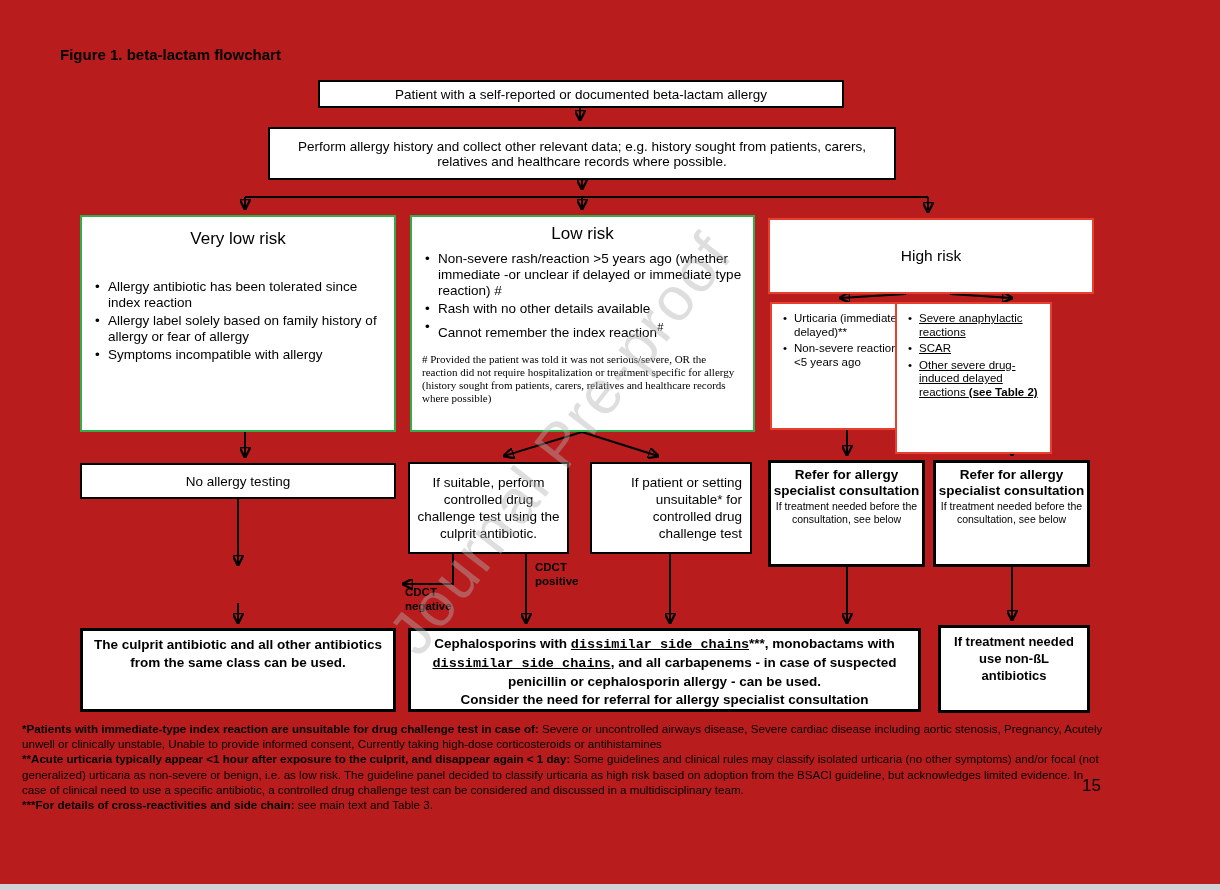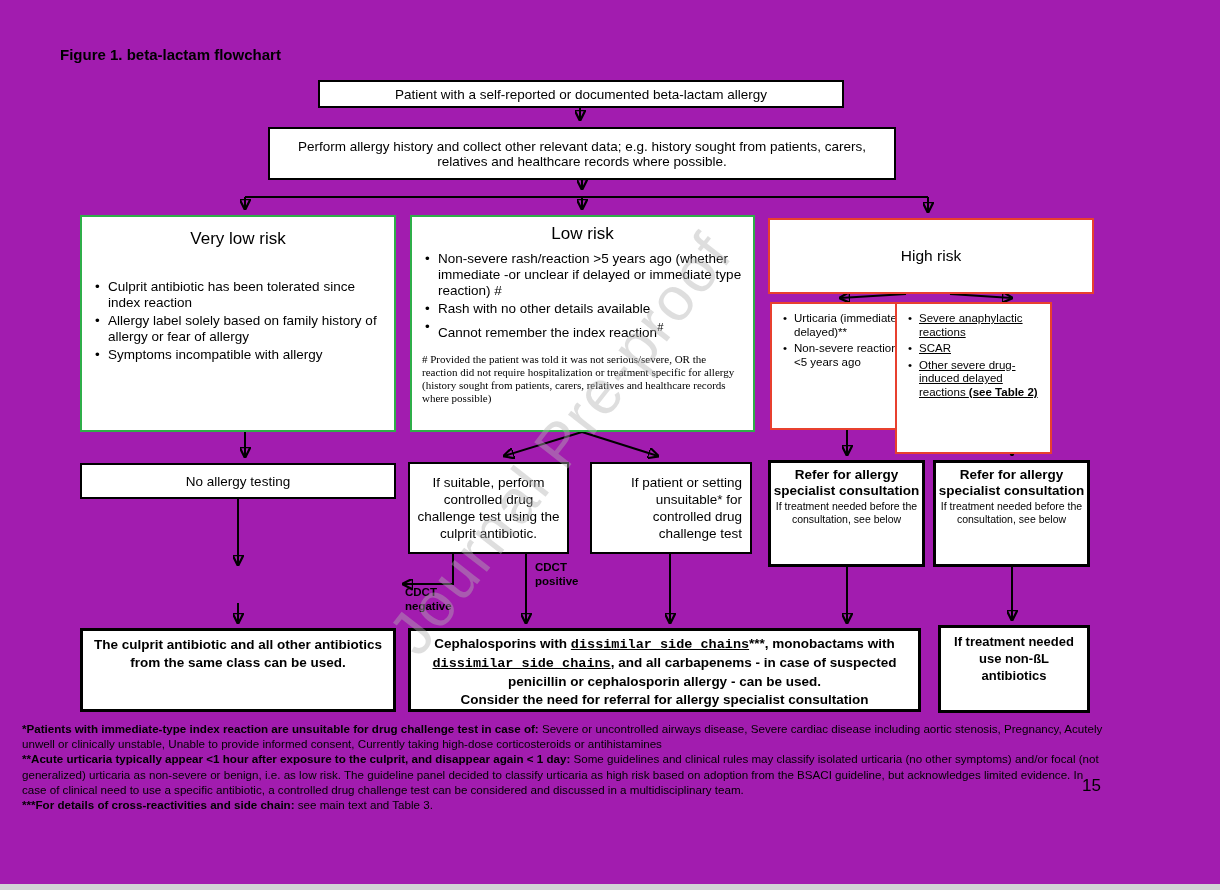--- a/index.html
+++ b/index.html
@@ -1,17 +1,17 @@
 <!DOCTYPE html>
 <html><head>
 <meta charset="utf-8">
 <style>
   html,body{margin:0;padding:0;background:#fff;}
   .page{
-    position:relative;width:1220px;height:890px;background:#a21caf;overflow:hidden;
+    position:relative;width:1220px;height:890px;background:#b91c1c;overflow:hidden;
     font-family:"Liberation Sans","DejaVu Sans",sans-serif;color:#000;
   }
   .caption{position:absolute;left:60px;top:46px;font-size:15px;font-weight:bold;margin:0;}
   .connectors{position:absolute;left:0;top:0;z-index:1;}
   .box{position:absolute;border:2px solid #000;background:#fff;box-sizing:border-box;z-index:2;font-size:13.5px;}
   .center-flex{display:flex;align-items:center;justify-content:center;text-align:center;}
   .box-green{border-color:#2fae49;}
   .box-red{border-color:#e8402f;}
   .thick{border-width:3px;}
   .risk-title{font-weight:normal;font-size:17px;text-align:center;margin:0;}
@@ -77,21 +77,21 @@
     <span>Patient with a self-reported or documented beta-lactam allergy</span>
   </div>
 
   <div class="box center-flex" style="left:268px;top:127px;width:628px;height:53px;padding:0 14px;">
     <span>Perform allergy history and collect other relevant data; e.g. history sought from patients, carers, relatives and healthcare records where possible.</span>
   </div>
 
   <div class="box box-green" style="left:80px;top:215px;width:316px;height:217px;">
     <p class="risk-title" style="margin-top:12px;">Very low risk</p>
     <ul class="bullets" style="margin-top:30px;">
-      <li>Culprit antibiotic has been tolerated since index reaction</li>
+      <li>Allergy antibiotic has been tolerated since index reaction</li>
       <li>Allergy label solely based on family history of allergy or fear of allergy</li>
       <li>Symptoms incompatible with allergy</li>
     </ul>
   </div>
 
   <div class="box box-green" style="left:410px;top:215px;width:345px;height:217px;">
     <p class="risk-title" style="margin-top:7px;">Low risk</p>
     <ul class="bullets" style="margin-top:7px;">
       <li>Non-severe rash/reaction &gt;5 years ago (whether immediate -or unclear if delayed or immediate type reaction) #</li>
       <li>Rash with no other details available</li>

